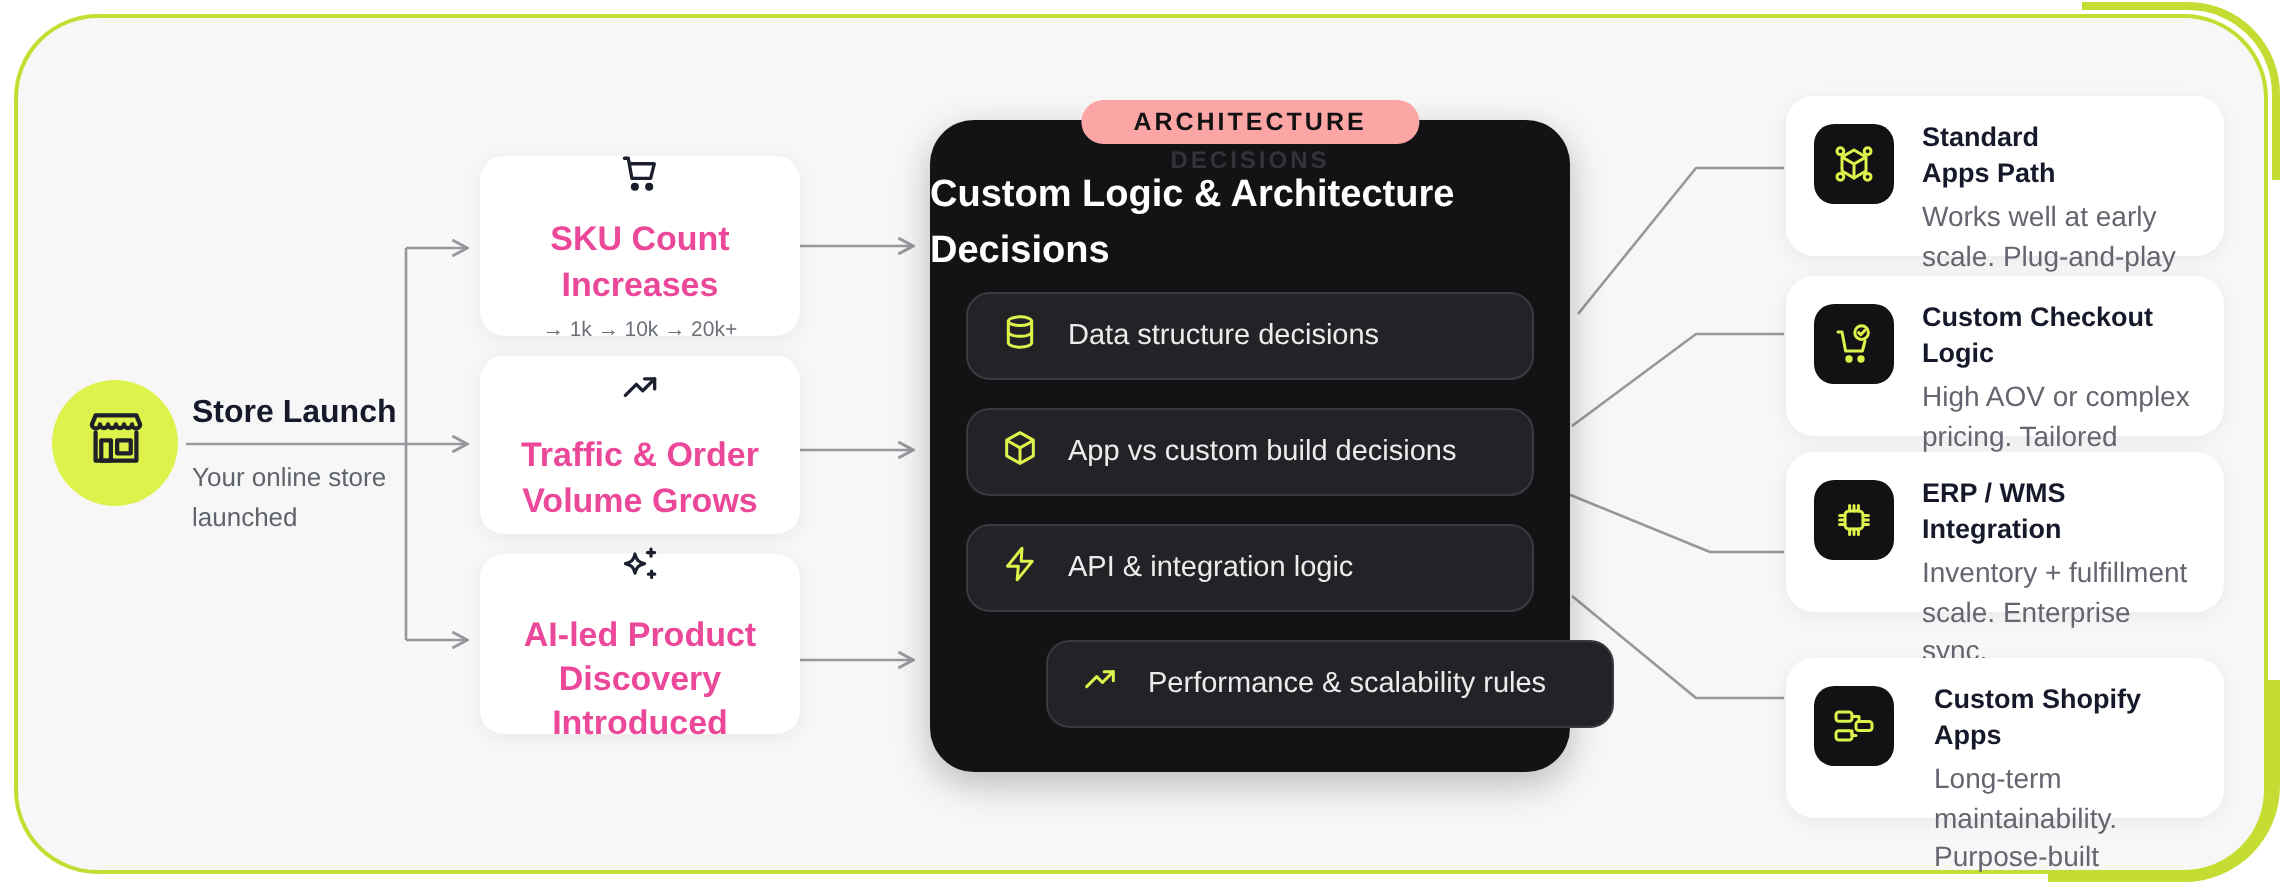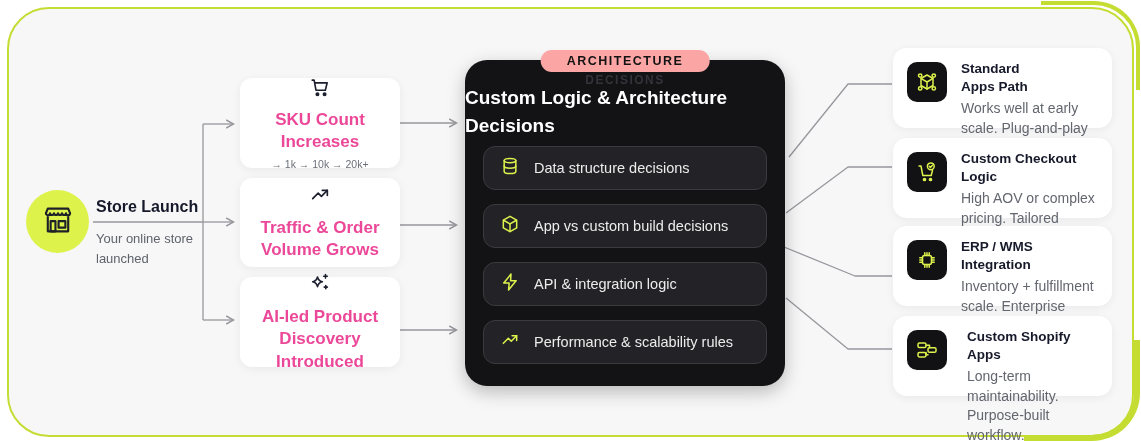--- a/index.html
+++ b/index.html
@@ -192,21 +192,21 @@
 
   <div class="prow" style="top:202px;">
     <span>
       <svg width="20" height="20" viewBox="0 0 24 24" fill="none" stroke="#def24c" stroke-width="1.8" stroke-linecap="round" stroke-linejoin="round">
         <path d="M13.2 2.5 L4.5 13.3 H11 L10.3 21.5 L19.3 10.4 H12.7 Z"></path>
       </svg>
     </span>
     <span class="ptext">API &amp; integration logic</span>
   </div>
 
-  <div class="prow" style="top:260px;">
+  <div class="prow" style="top:260px;margin-left:40px;">
     <span>
       <svg width="20" height="20" viewBox="0 0 24 24" fill="none" stroke="#def24c" stroke-width="1.8" stroke-linecap="round" stroke-linejoin="round">
         <polyline points="4,16 10,10 13.5,13.5 20,7"></polyline>
           <polyline points="14.5,7 20,7 20,12.5"></polyline>
       </svg>
     </span>
     <span class="ptext">Performance &amp; scalability rules</span>
   </div>
 </div>
 
@@ -254,21 +254,21 @@
       <path d="M16.5 9.8 H19.2 M16.5 12 H19.2 M16.5 14.2 H19.2"></path>
     </svg>
   </div>
   <div>
     <div class="otitle">ERP / WMS
 Integration</div>
     <div class="osub">Inventory + fulfillment scale. Enterprise sync.</div>
   </div>
 </div>
 
-<div class="node ocard" style="top:316px;height:80px;gap:20px;">
+<div class="node ocard" style="top:329px;height:80px;gap:20px;">
   <div class="oicon">
     <svg width="24" height="24" viewBox="0 0 24 24" fill="none" stroke="#def24c" stroke-width="1.5" stroke-linecap="round" stroke-linejoin="round">
       <rect x="3" y="5" width="8" height="4.6" rx="1.4"></rect>
       <rect x="13" y="9.7" width="8" height="4.6" rx="1.4"></rect>
       <rect x="3" y="14.4" width="8" height="4.6" rx="1.4"></rect>
       <path d="M11 7.3 h3.5 v2.4 M13 16.7 h-2 M11 16.7 v-2.3"></path>
     </svg>
   </div>
   <div>
     <div class="otitle">Custom Shopify Apps</div>

